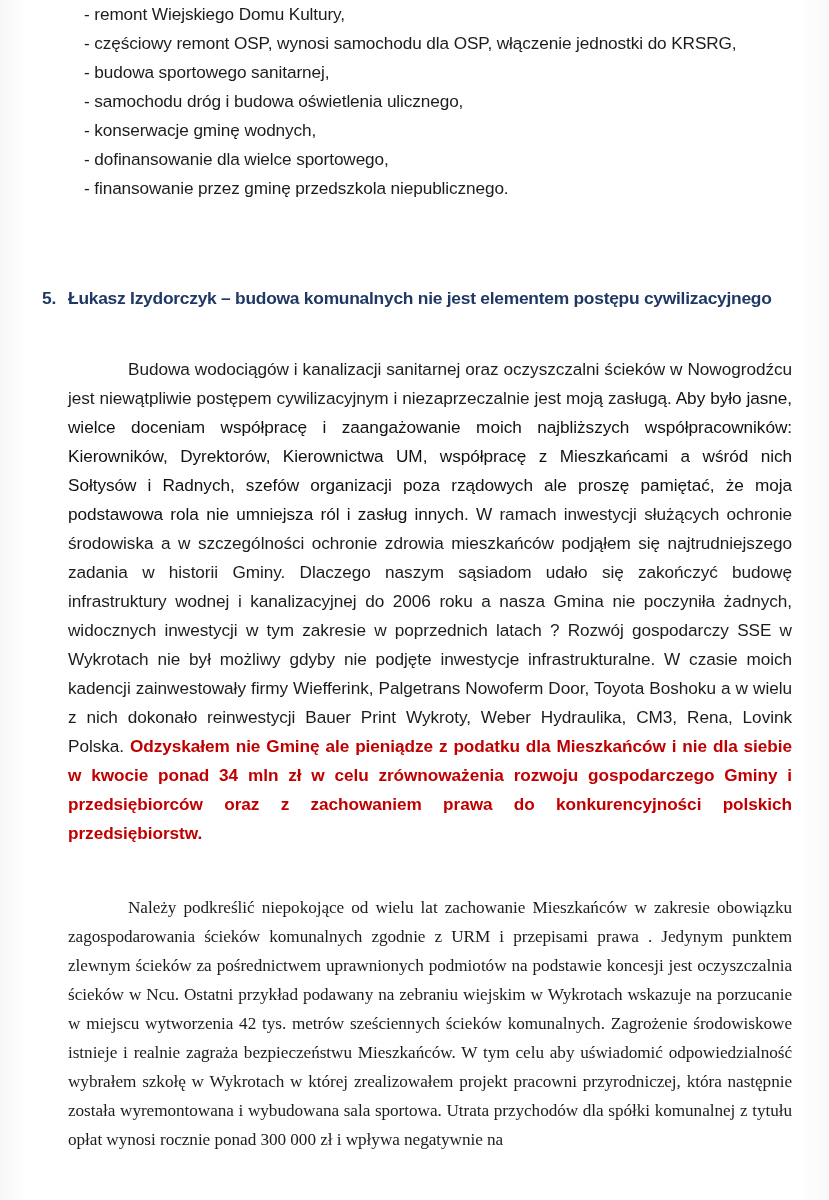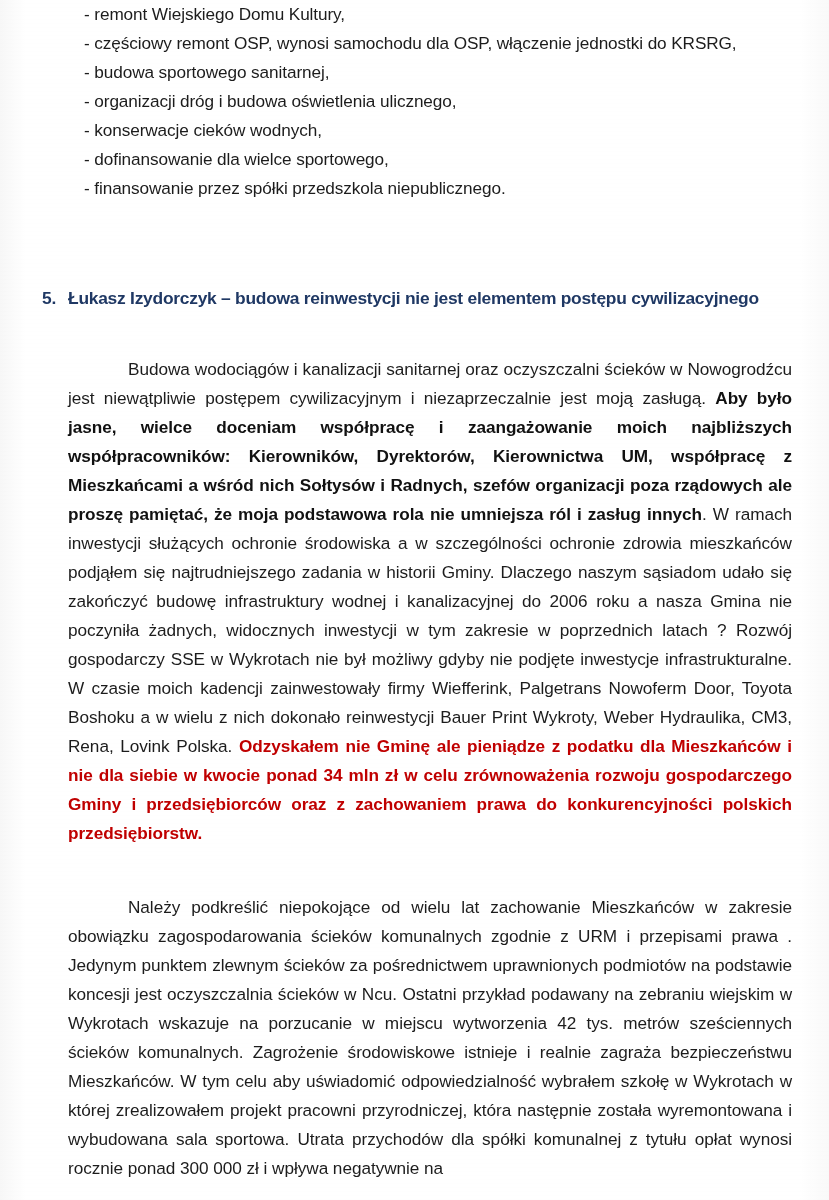--- a/index.html
+++ b/index.html
@@ -70,23 +70,23 @@
     font-size: 17.2px;
     line-height: 29px;
     text-align: justify;
     text-justify: inter-word;
     text-indent: 60px;
     color: #1c1c1c;
     letter-spacing: -0.05px;
     hyphens: none;
   }
   .para-1 { top: 338px; }
-  .para-2 { top: 876px; }
+  .para-2 { top: 876px; font-family: Liberation Serif, serif; }
 
-  .para b { font-weight: bold; color: #111111; }
+  .para b { font-weight: normal; color: #111111; }
   .para .redbold {
     font-weight: bold;
     color: #c00000;
   }
 
   
   .scan-noise {
     position: absolute;
     inset: 0;
     pointer-events: none;
@@ -97,29 +97,29 @@
 </style>
 </head>
 <body>
 
 <div class="page">
 
   <ul class="bullet-list">
     <li class="bullet-item">- remont Wiejskiego Domu Kultury,</li>
     <li class="bullet-item">- częściowy remont OSP, wynosi samochodu dla OSP, włączenie jednostki do KRSRG,</li>
     <li class="bullet-item">- budowa sportowego sanitarnej,</li>
-    <li class="bullet-item">- organizacji dróg i budowa oświetlenia ulicznego,</li>
-    <li class="bullet-item">- konserwacje cieków wodnych,</li>
+    <li class="bullet-item">- samochodu dróg i budowa oświetlenia ulicznego,</li>
+    <li class="bullet-item">- konserwacje gminę wodnych,</li>
     <li class="bullet-item">- dofinansowanie dla wielce sportowego,</li>
-    <li class="bullet-item">- finansowanie przez spółki przedszkola niepublicznego.</li>
+    <li class="bullet-item">- finansowanie przez gminę przedszkola niepublicznego.</li>
   </ul>
 
   <div class="heading-row">
     <span class="heading-num">5.</span>
-    <span class="heading-text">Łukasz Izydorczyk – budowa reinwestycji nie jest elementem postępu cywilizacyjnego</span>
+    <span class="heading-text">Łukasz Izydorczyk – budowa komunalnych nie jest elementem postępu cywilizacyjnego</span>
   </div>
 
   <p class="para para-1">
     <span>Budowa wodociągów i kanalizacji sanitarnej oraz oczyszczalni ścieków w Nowogrodźcu jest niewątpliwie postępem cywilizacyjnym i niezaprzeczalnie jest moją zasługą. </span><b>Aby było jasne, wielce doceniam współpracę i zaangażowanie moich najbliższych współpracowników:  Kierowników, Dyrektorów, Kierownictwa UM, współpracę z Mieszkańcami a wśród nich Sołtysów i Radnych, szefów organizacji poza rządowych ale proszę pamiętać, że moja podstawowa rola nie umniejsza ról i zasług innych</b><span>. W ramach inwestycji służących ochronie środowiska a w szczególności ochronie zdrowia mieszkańców podjąłem się najtrudniejszego zadania w historii Gminy. Dlaczego naszym sąsiadom udało się zakończyć budowę infrastruktury wodnej i kanalizacyjnej  do 2006 roku a nasza Gmina nie poczyniła żadnych, widocznych inwestycji w tym zakresie w poprzednich latach ? Rozwój gospodarczy SSE w Wykrotach nie był możliwy gdyby nie podjęte inwestycje infrastrukturalne. W czasie moich kadencji zainwestowały firmy Wiefferink, Palgetrans Nowoferm Door, Toyota Boshoku a w wielu  z nich dokonało reinwestycji Bauer Print Wykroty, Weber Hydraulika, CM3, Rena, Lovink Polska. </span><span class="redbold">Odzyskałem nie Gminę ale pieniądze z podatku dla Mieszkańców i nie dla siebie w kwocie ponad 34 mln zł w celu zrównoważenia rozwoju gospodarczego Gminy i przedsiębiorców oraz z zachowaniem prawa do konkurencyjności polskich przedsiębiorstw.</span>
   </p>
 
   <p class="para para-2">
     <span>Należy podkreślić niepokojące od wielu lat zachowanie Mieszkańców w zakresie obowiązku zagospodarowania ścieków komunalnych zgodnie z URM i przepisami prawa . Jedynym punktem zlewnym ścieków za pośrednictwem uprawnionych podmiotów na podstawie koncesji jest oczyszczalnia ścieków w Ncu. Ostatni przykład podawany na zebraniu wiejskim w Wykrotach wskazuje na porzucanie w miejscu wytworzenia 42 tys. metrów sześciennych ścieków komunalnych. Zagrożenie środowiskowe istnieje i realnie zagraża bezpieczeństwu Mieszkańców. W tym celu aby uświadomić odpowiedzialność wybrałem szkołę w Wykrotach w której zrealizowałem projekt pracowni przyrodniczej, która następnie została wyremontowana i wybudowana sala sportowa. Utrata przychodów dla spółki komunalnej z tytułu opłat wynosi rocznie ponad 300 000 zł i wpływa negatywnie na</span>
   </p>
 

